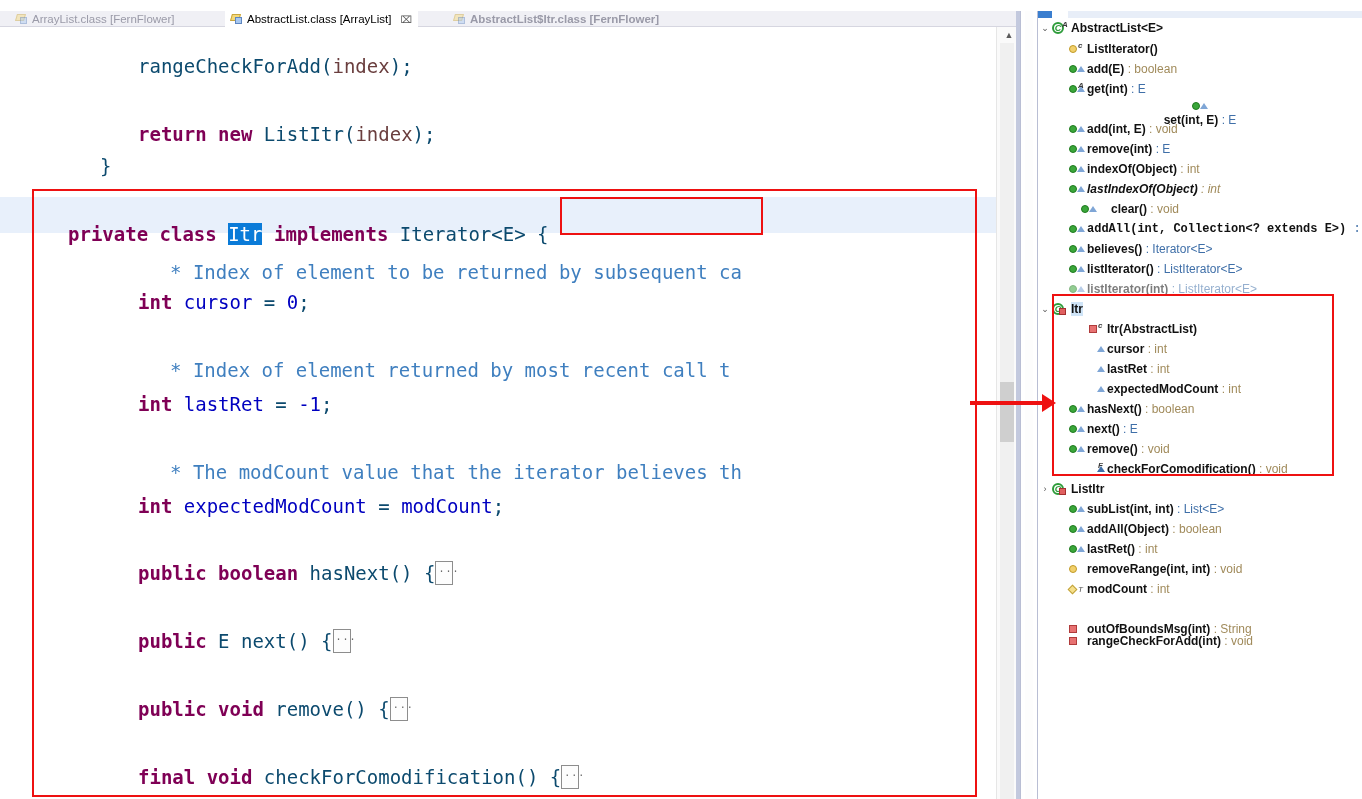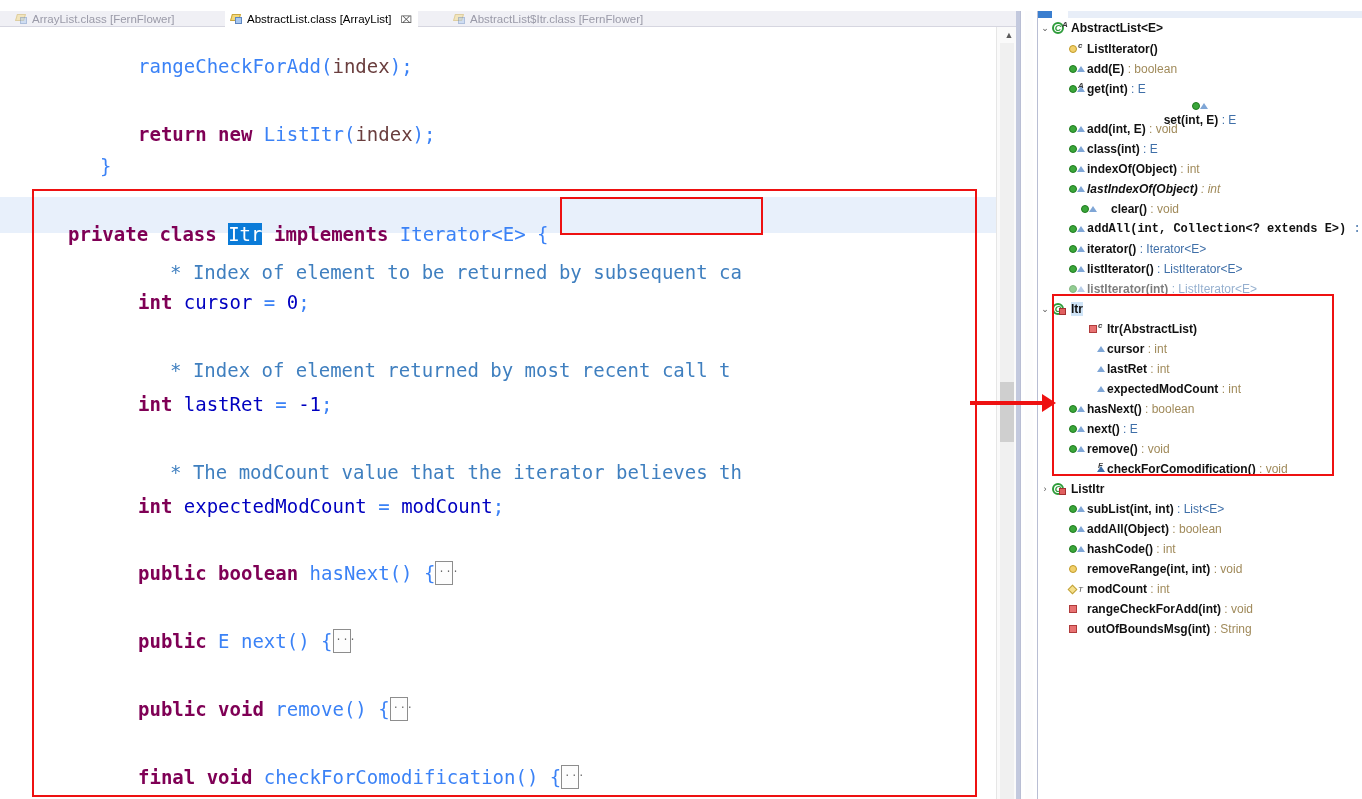--- a/index.html
+++ b/index.html
@@ -25,21 +25,21 @@
   }
   .tab.inactive { color: #9a9aa8; }
   .tab.active { color: #000000; background: #ffffff; }
   .tab.active::after {
     content: ""; position: absolute; left: 0; right: 0; bottom: -1px; height: 1px;
     background: #ffffff;
   }
   .tab-close { font-size: 10px; color: #555; margin-left: 5px; }
   .tab#tab0 { left: 10px; }
   .tab#tab1 { left: 225px; }
-  .tab#tab2 { left: 448px; }
+  .tab#tab2 { left: 448px; font-weight: bold; }
 
   
   .fileicon { width: 12px; height: 12px; position: relative; flex: none; }
   .fileicon .pg {
     position: absolute; left: 0; top: 1px; width: 9px; height: 7px;
     background: #f5d97a; border: 1px solid #c9a63c; transform: skewX(-16deg);
   }
   .fileicon .cs {
     position: absolute; left: 4px; top: 4px; width: 7px; height: 7px;
     background: #a8c8f0; border: 1px solid #5f86c0;
@@ -54,21 +54,21 @@
   }
   .code {
     position: absolute; left: 0; top: 0; right: 0; bottom: 0;
     font-family: "DejaVu Sans Mono", "Liberation Mono", monospace;
     font-size: 19px;
     color: #000000;
     white-space: pre;
   }
   .ln { position: absolute; left: 0; width: 1000px; height: 38px; line-height: 38px; }
   .kw   { color: #7f0055; font-weight: bold; }
-  .plain{ color: #3b82f6; }
+  .plain{ color: #0c4a6e; }
   .fld  { color: #0000c0; }
   .cmt  { color: #3f7fbf; }
   .param{ color: #6a3e3e; }
 
   
   .curline {
     position: absolute; left: 0; top: 170px; width: 1000px; height: 36px;
     background: #e8f0fb;
   }
   
@@ -292,21 +292,21 @@
             <i class="tri"></i>
           </span>
           <span><span class="oname">add(int, E)</span><span class="otype"> : void</span></span>
         </div>
         <div class="orow" style="top: 128px;">
           <span class="otwisty" style="margin-left: 16px;"></span>
           <span class="oi">
             <i class="dot green"></i>
             <i class="tri"></i>
           </span>
-          <span><span class="oname">class(int)</span><span class="otype2"> : E</span></span>
+          <span><span class="oname">remove(int)</span><span class="otype2"> : E</span></span>
         </div>
         <div class="orow" style="top: 148px;">
           <span class="otwisty" style="margin-left: 16px;"></span>
           <span class="oi">
             <i class="dot green"></i>
             <i class="tri"></i>
           </span>
           <span><span class="oname">indexOf(Object)</span><span class="otype"> : int</span></span>
         </div>
         <div class="orow" style="top: 168px; font-style: italic;">
@@ -332,21 +332,21 @@
             <i class="tri"></i>
           </span>
           <span><span class="oname">addAll(int, Collection&lt;? extends E&gt;)</span><span class="otype2"> : boolea</span></span>
         </div>
         <div class="orow" style="top: 228px;">
           <span class="otwisty" style="margin-left: 16px;"></span>
           <span class="oi">
             <i class="dot green"></i>
             <i class="tri"></i>
           </span>
-          <span><span class="oname">iterator()</span><span class="otype2"> : Iterator&lt;E&gt;</span></span>
+          <span><span class="oname">believes()</span><span class="otype2"> : Iterator&lt;E&gt;</span></span>
         </div>
         <div class="orow" style="top: 248px;">
           <span class="otwisty" style="margin-left: 16px;"></span>
           <span class="oi">
             <i class="dot green"></i>
             <i class="tri"></i>
           </span>
           <span><span class="oname">listIterator()</span><span class="otype2"> : ListIterator&lt;E&gt;</span></span>
         </div>
         <div class="orow" style="top: 268px; opacity: 0.55;">
@@ -449,38 +449,38 @@
             <i class="tri"></i>
           </span>
           <span><span class="oname">addAll(Object)</span><span class="otype"> : boolean</span></span>
         </div>
         <div class="orow" style="top: 528px;">
           <span class="otwisty" style="margin-left: 16px;"></span>
           <span class="oi">
             <i class="dot green"></i>
             <i class="tri"></i>
           </span>
-          <span><span class="oname">hashCode()</span><span class="otype"> : int</span></span>
+          <span><span class="oname">lastRet()</span><span class="otype"> : int</span></span>
         </div>
         <div class="orow" style="top: 548px;">
           <span class="otwisty" style="margin-left: 16px;"></span>
           <span class="oi">
             <i class="dot yellow"></i>
           </span>
           <span><span class="oname">removeRange(int, int)</span><span class="otype"> : void</span></span>
         </div>
         <div class="orow" style="top: 568px;">
           <span class="otwisty" style="margin-left: 16px;"></span>
           <span class="oi">
             <i class="dot yellowdia"></i>
             <i class="tsub">T</i>
           </span>
           <span><span class="oname">modCount</span><span class="otype"> : int</span></span>
         </div>
-        <div class="orow" style="top: 588px;">
+        <div class="orow" style="top: 620px;">
           <span class="otwisty" style="margin-left: 16px;"></span>
           <span class="oi">
             <i class="sq"></i>
           </span>
           <span><span class="oname">rangeCheckForAdd(int)</span><span class="otype"> : void</span></span>
         </div>
         <div class="orow" style="top: 608px;">
           <span class="otwisty" style="margin-left: 16px;"></span>
           <span class="oi">
             <i class="sq"></i>

